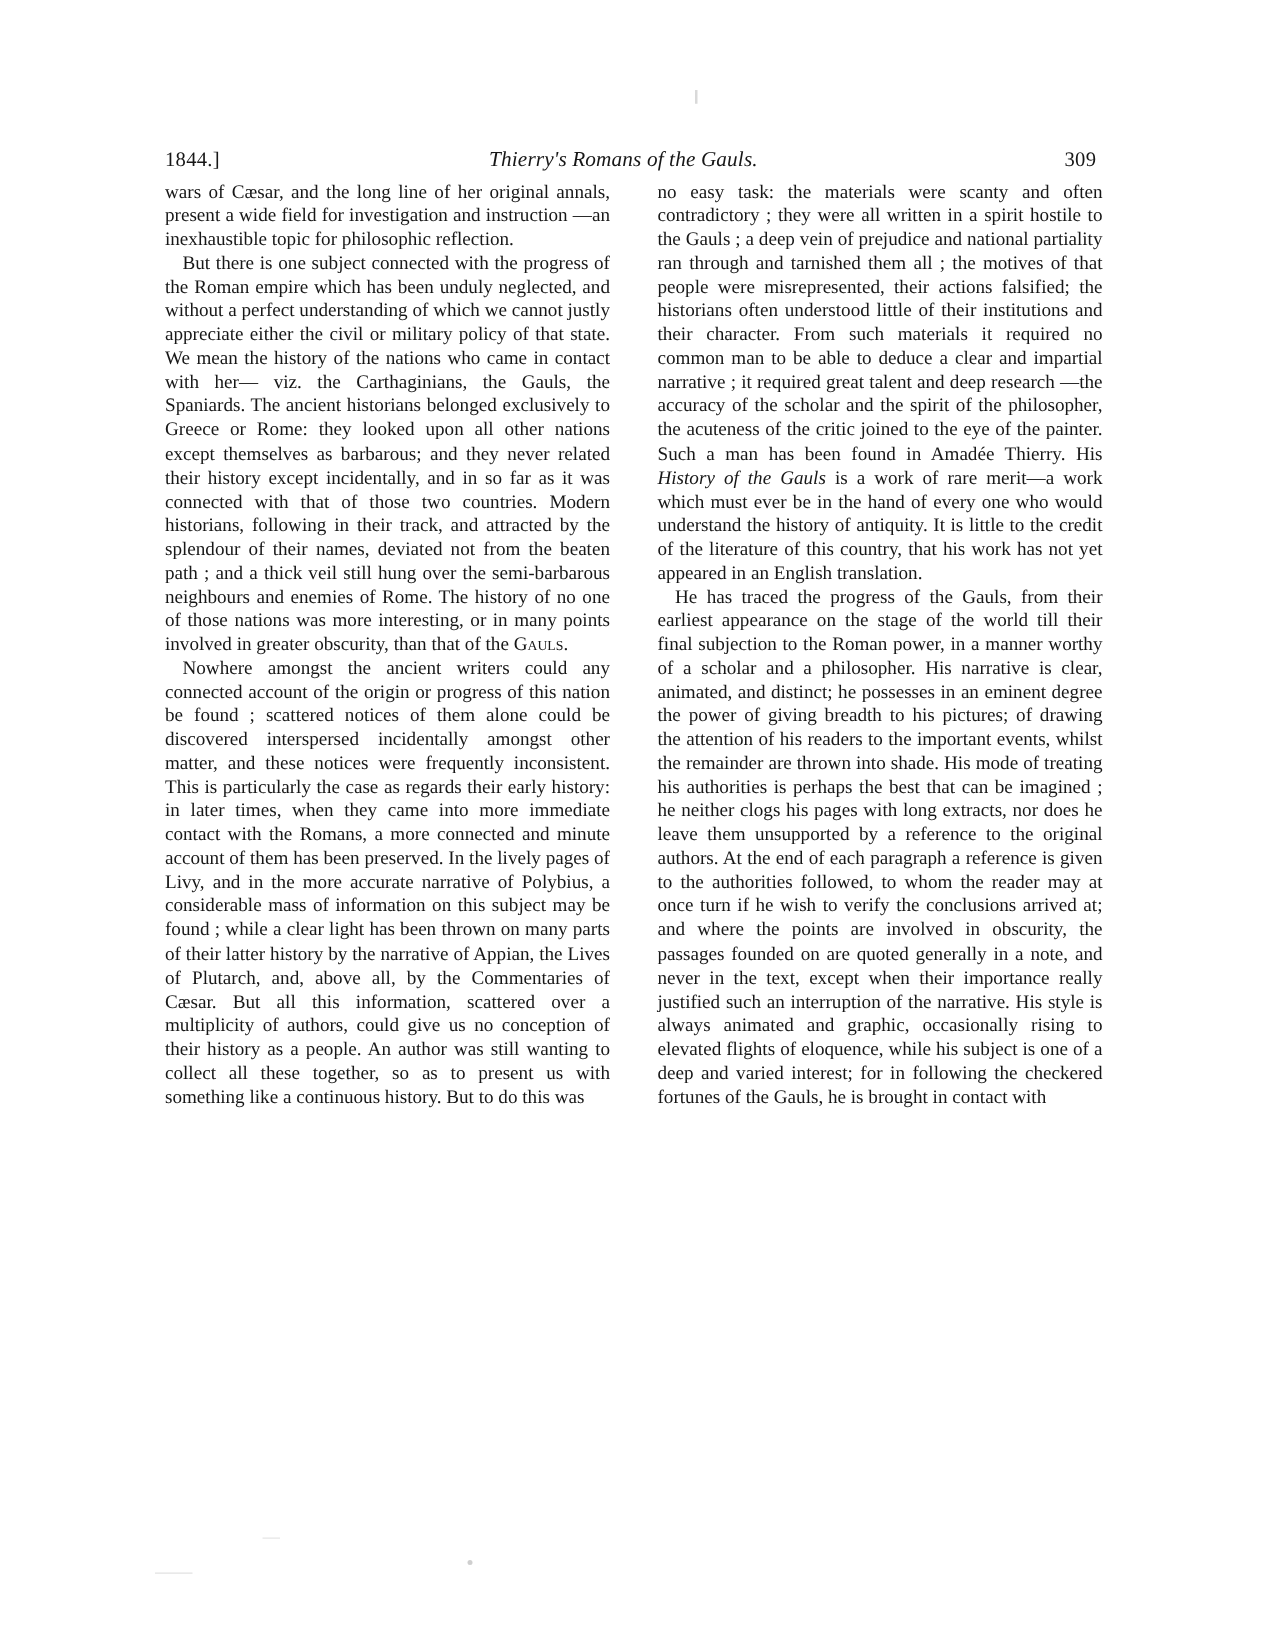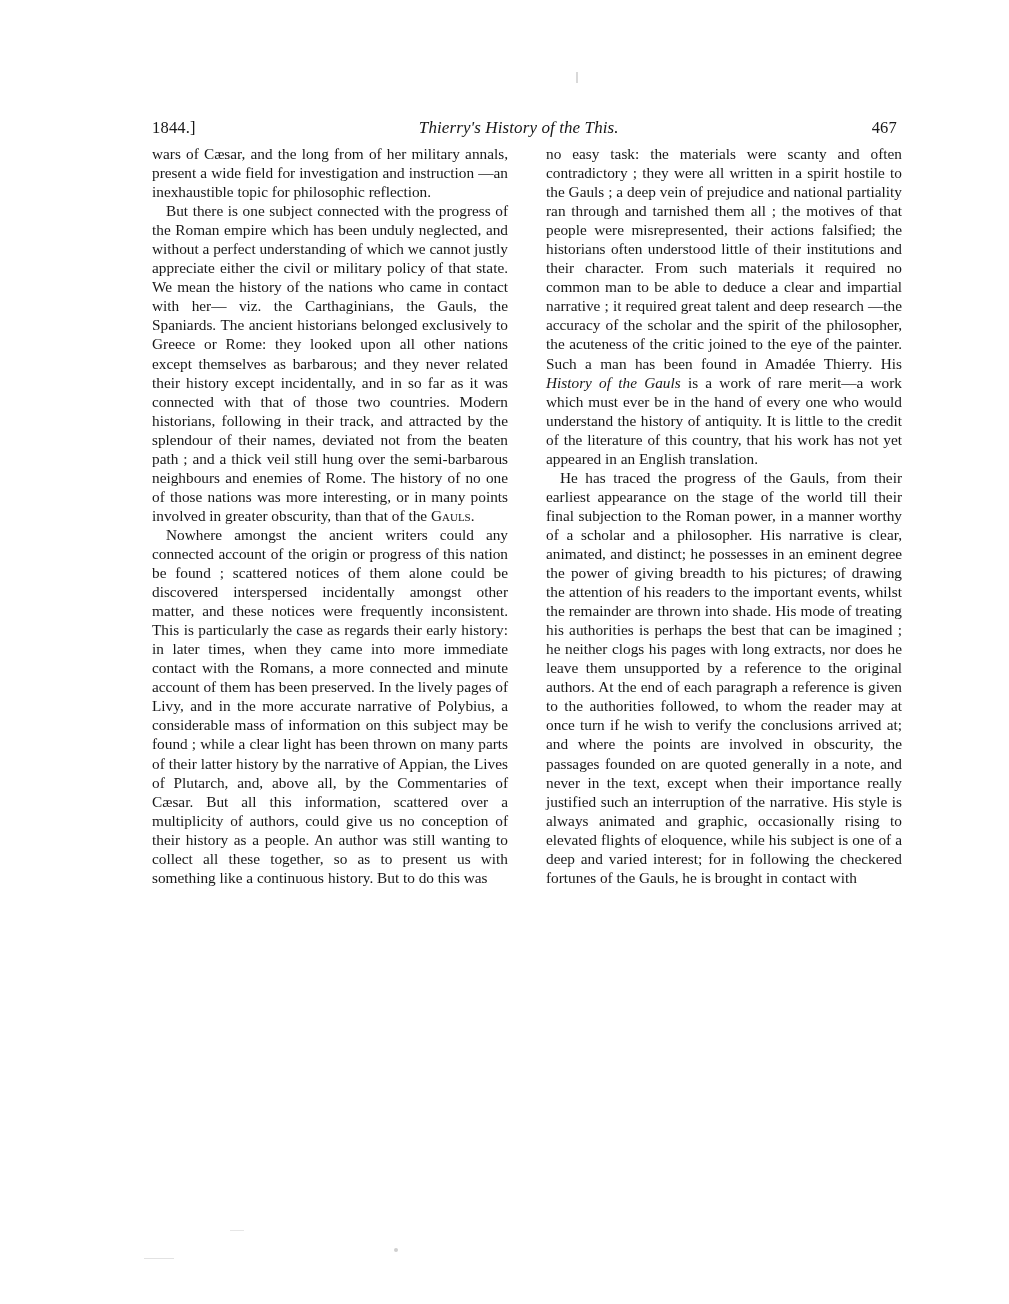--- a/index.html
+++ b/index.html
@@ -13,21 +13,20 @@
     position: relative;
     font-family: "Liberation Serif", serif;
     color: #171717;
   }
   .page {
     position: absolute;
     left: 0; top: 0;
     width: 909px;
     height: 1304px;
     overflow: hidden;
-    margin-left: 20px;
   }
   .header {
     position: absolute;
     left: 132px;
     top: 118px;
     width: 745px;
     height: 22px;
     display: flex;
     align-items: baseline;
     justify-content: space-between;
@@ -115,28 +114,28 @@
 </style>
 </head>
 <body>
 
 <div class="page">
 
   <div class="dust1"></div>
 
   <div class="header">
     <span class="header-left">1844.]</span>
-    <span class="header-center">Thierry's History of the This.</span>
-    <span class="header-right">467</span>
+    <span class="header-center">Thierry's Romans of the Gauls.</span>
+    <span class="header-right">309</span>
   </div>
 
   <div class="columns">
 
     <div class="column">
-      <p class="para lastline-left">wars of Cæsar, and the long from of her military annals, present a wide field for investigation and instruction —an inexhaustible topic for philosophic reflection.</p>
+      <p class="para lastline-left">wars of Cæsar, and the long line of her original annals, present a wide field for investigation and instruction —an inexhaustible topic for philosophic reflection.</p>
       <p class="para indent lastline-left">But there is one subject connected with the progress of the Roman empire which has been unduly neglected, and without a perfect understanding of which we cannot justly appreciate either the civil or military policy of that state. We mean the history of the nations who came in contact with her— viz. the Carthaginians, the Gauls, the Spaniards. The ancient historians belonged exclusively to Greece or Rome: they looked upon all other nations except themselves as barbarous; and they never related their history except incidentally, and in so far as it was connected with that of those two countries. Modern historians, following in their track, and attracted by the splendour of their names, deviated not from the beaten path ; and a thick veil still hung over the semi-barbarous neighbours and enemies of Rome. The history of no one of those nations was more interesting, or in many points involved in greater obscurity, than that of the <span class="smallcaps">Gauls</span>.</p>
       <p class="para indent lastline-left">Nowhere amongst the ancient writers could any connected account of the origin or progress of this nation be found ; scattered notices of them alone could be discovered interspersed incidentally amongst other matter, and these notices were frequently inconsistent. This is particularly the case as regards their early history: in later times, when they came into more immediate contact with the Romans, a more connected and minute account of them has been preserved. In the lively pages of Livy, and in the more accurate narrative of Polybius, a considerable mass of information on this subject may be found ; while a clear light has been thrown on many parts of their latter history by the narrative of Appian, the Lives of Plutarch, and, above all, by the Commentaries of Cæsar. But all this information, scattered over a multiplicity of authors, could give us no conception of their history as a people. An author was still wanting to collect all these together, so as to present us with something like a continuous history. But to do this was</p>
     </div>
 
     <div class="column">
       <p class="para lastline-left">no easy task: the materials were scanty and often contradictory ; they were all written in a spirit hostile to the Gauls ; a deep vein of prejudice and national partiality ran through and tarnished them all ; the motives of that people were misrepresented, their actions falsified; the historians often understood little of their institutions and their character. From such materials it required no common man to be able to deduce a clear and impartial narrative ; it required great talent and deep research —the accuracy of the scholar and the spirit of the philosopher, the acuteness of the critic joined to the eye of the painter. Such a man has been found in Amadée Thierry. His <i>History of the Gauls</i> is a work of rare merit—a work which must ever be in the hand of every one who would understand the history of antiquity. It is little to the credit of the literature of this country, that his work has not yet appeared in an English translation.</p>
       <p class="para indent lastline-left">He has traced the progress of the Gauls, from their earliest appearance on the stage of the world till their final subjection to the Roman power, in a manner worthy of a scholar and a philosopher. His narrative is clear, animated, and distinct; he possesses in an eminent degree the power of giving breadth to his pictures; of drawing the attention of his readers to the important events, whilst the remainder are thrown into shade. His mode of treating his authorities is perhaps the best that can be imagined ; he neither clogs his pages with long extracts, nor does he leave them unsupported by a reference to the original authors. At the end of each paragraph a reference is given to the authorities followed, to whom the reader may at once turn if he wish to verify the conclusions arrived at; and where the points are involved in obscurity, the passages founded on are quoted generally in a note, and never in the text, except when their importance really justified such an interruption of the narrative. His style is always animated and graphic, occasionally rising to elevated flights of eloquence, while his subject is one of a deep and varied interest; for in following the checkered fortunes of the Gauls, he is brought in contact with</p>
     </div>
 
   </div>

